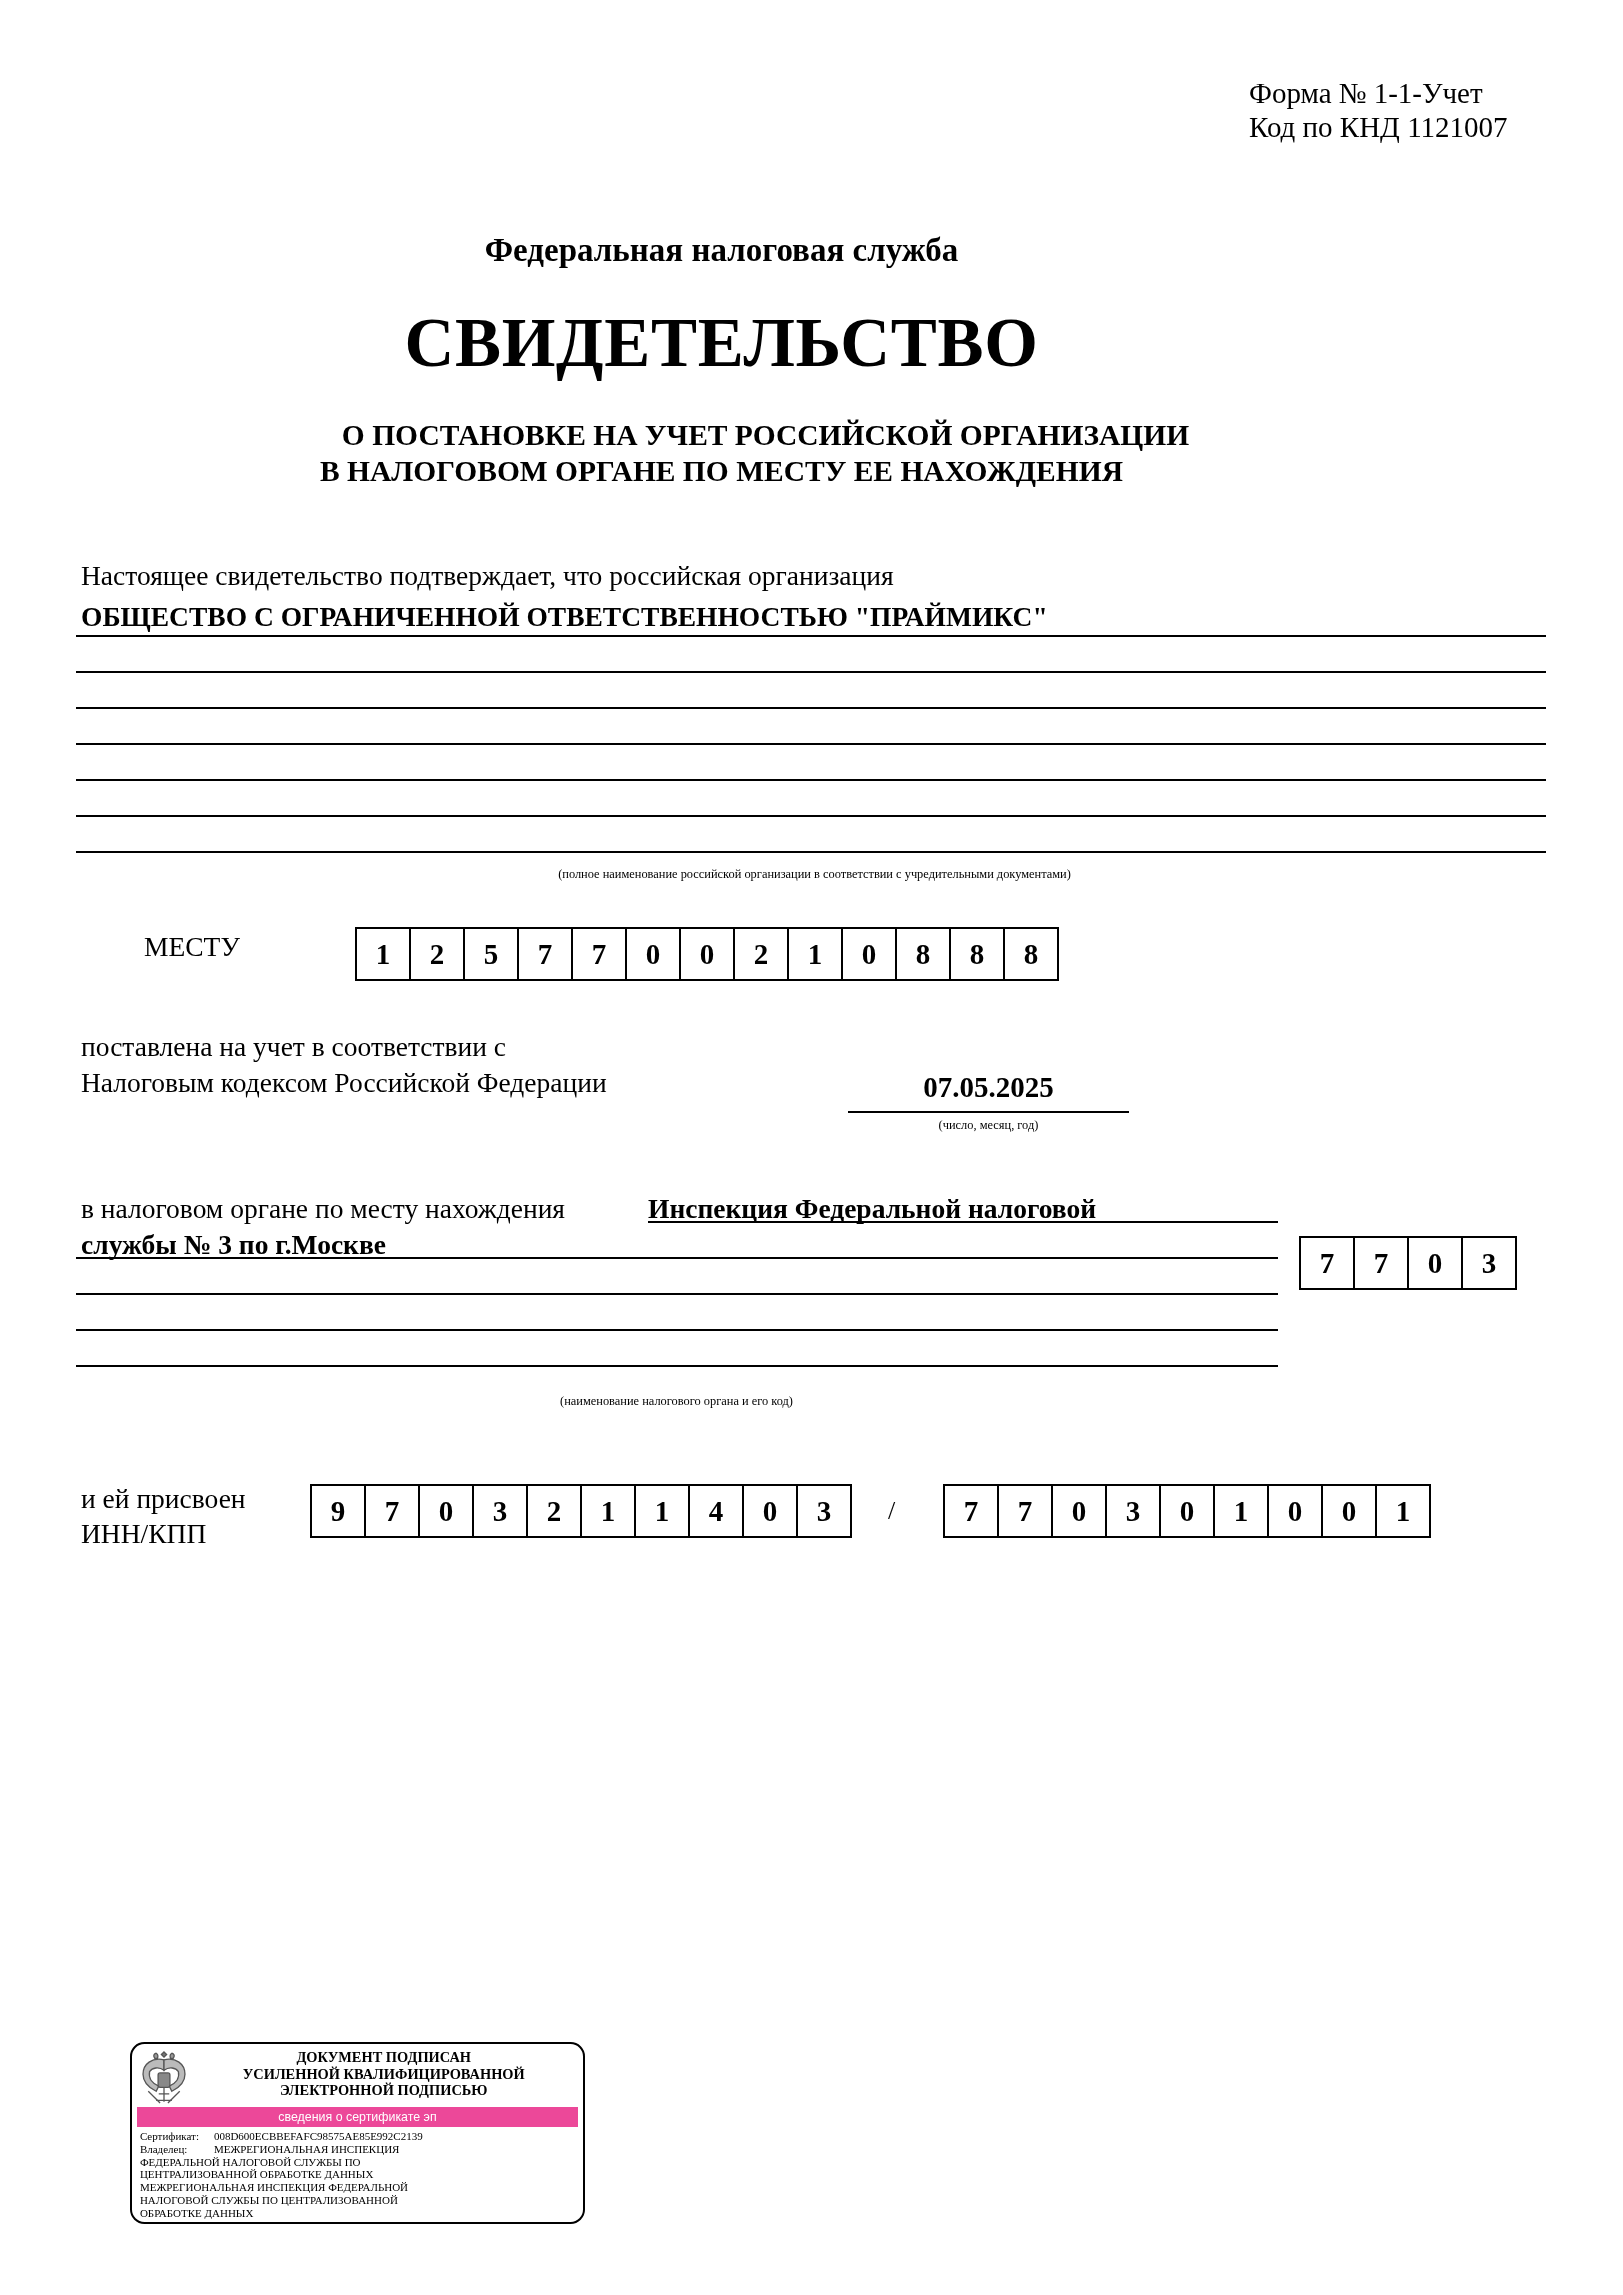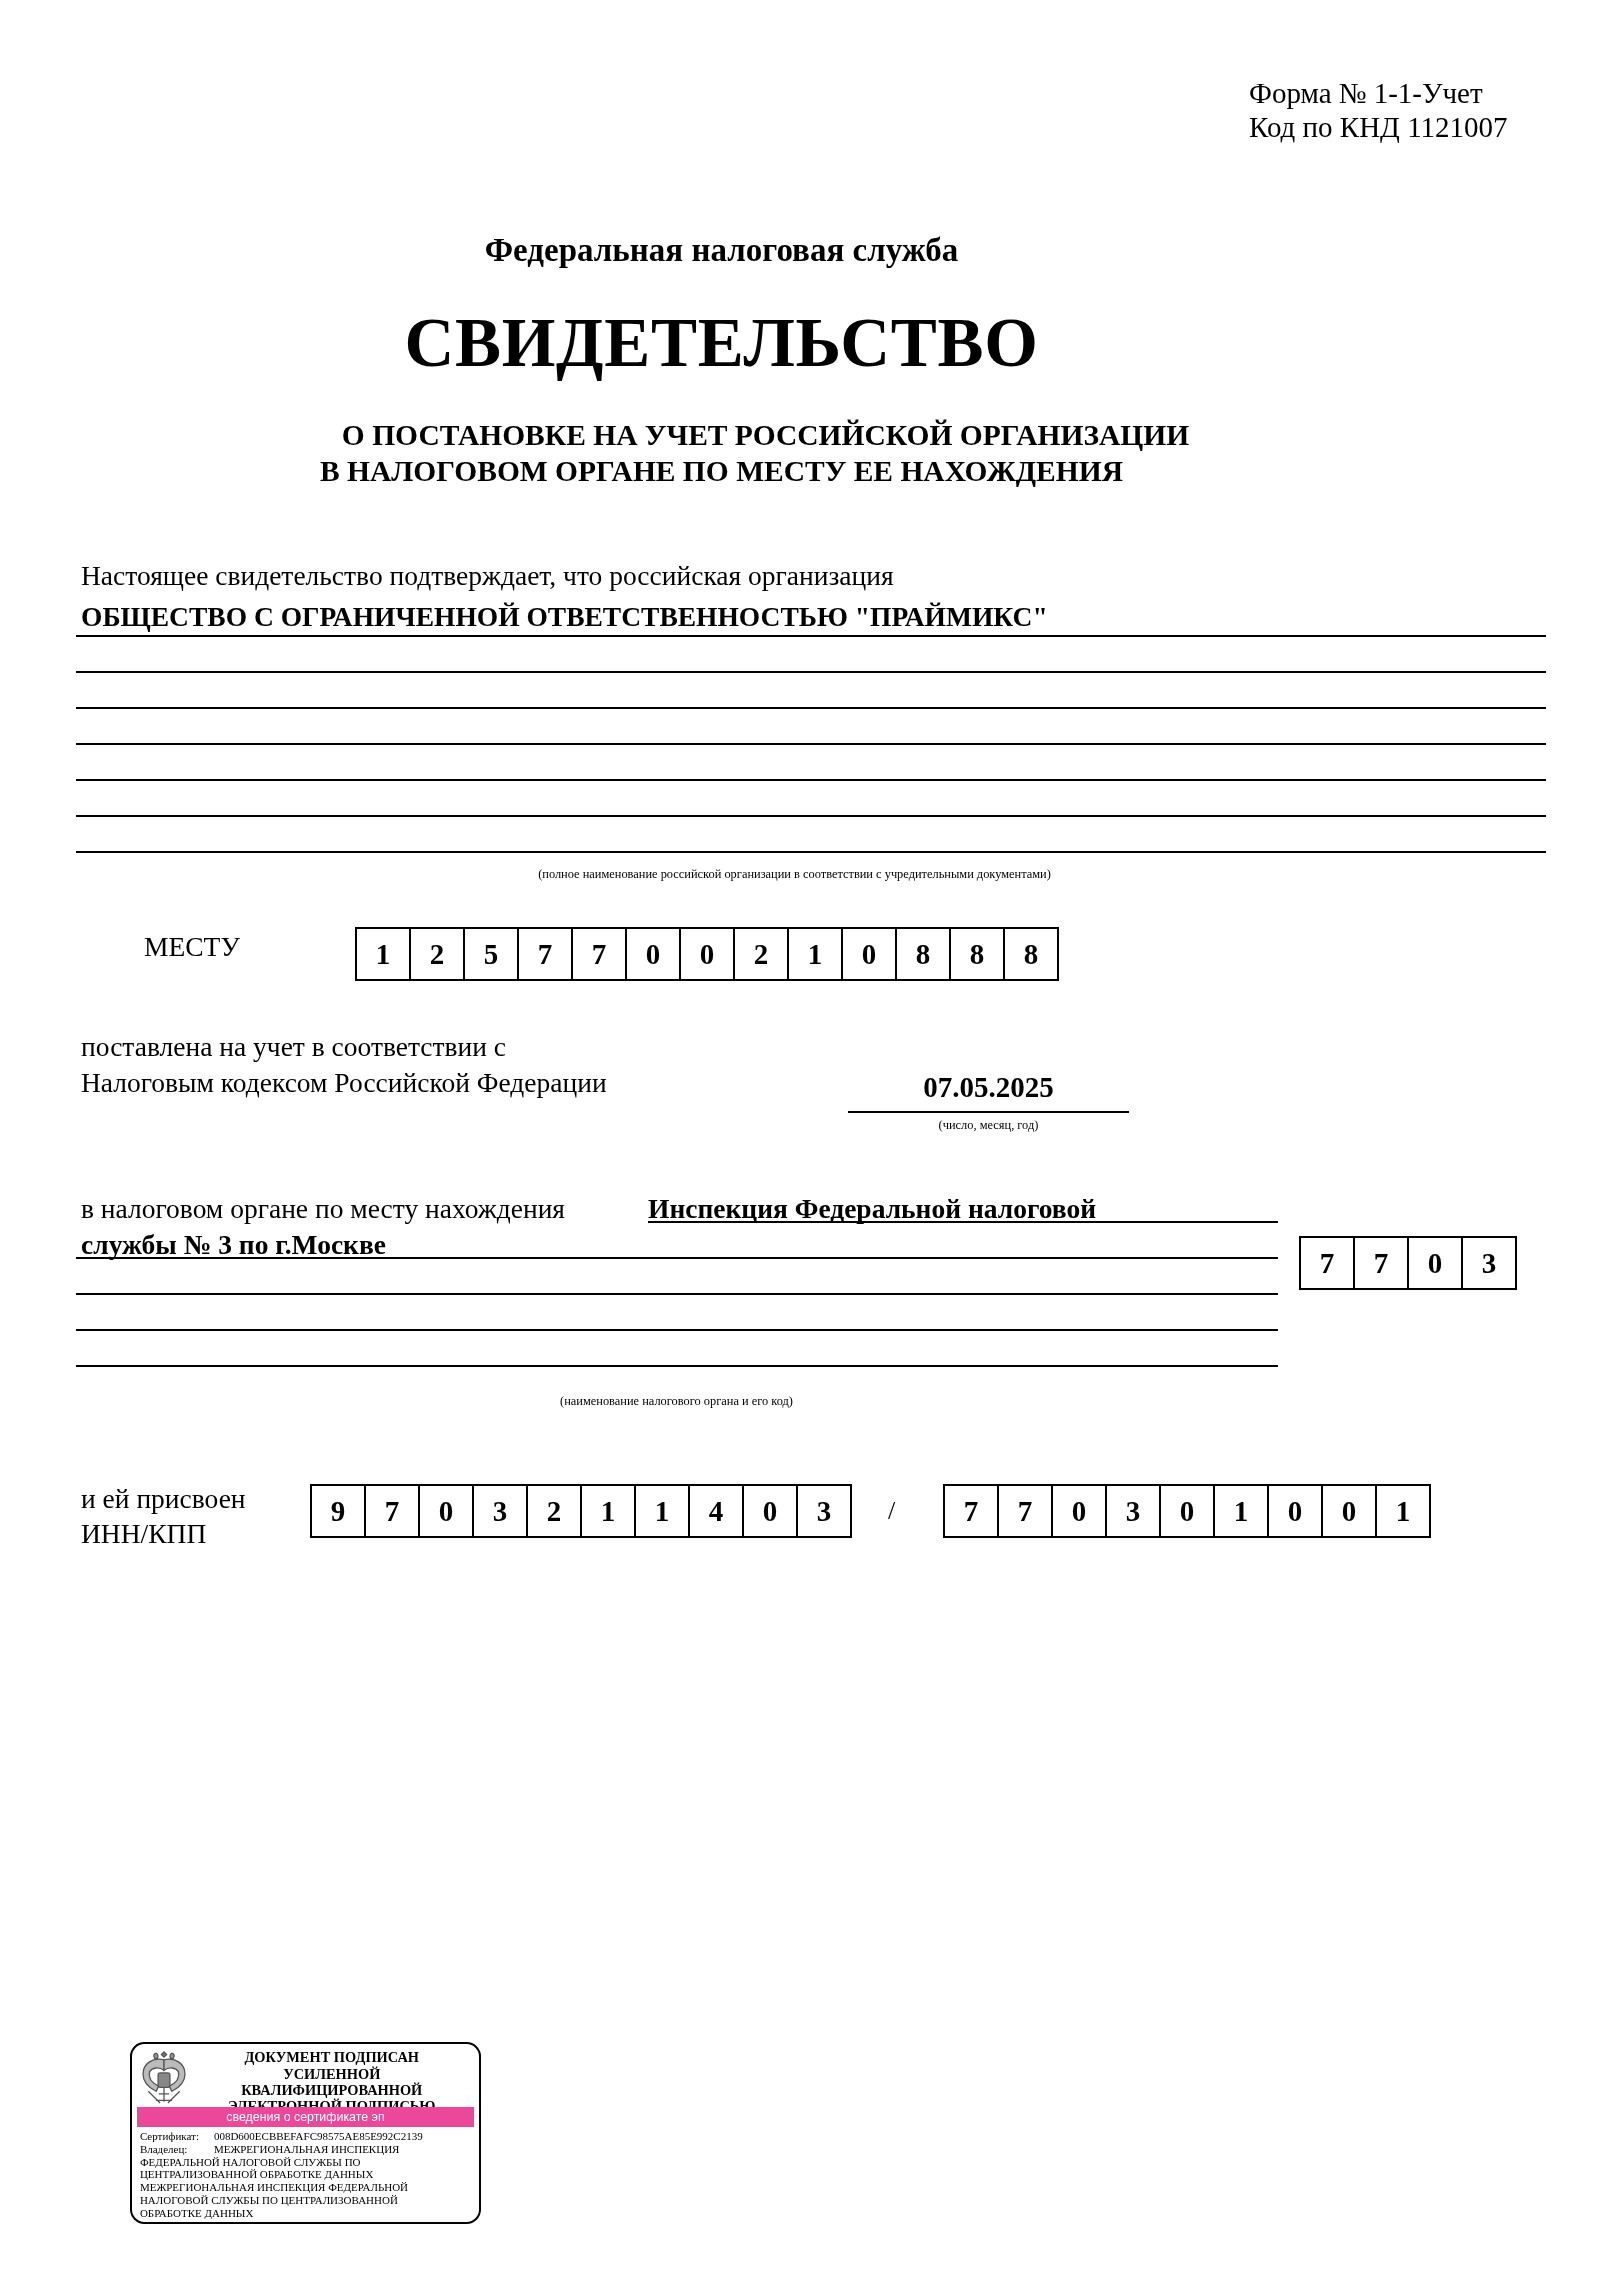--- a/index.html
+++ b/index.html
@@ -11,21 +11,21 @@
   .title-small { font-size: 33px; font-weight: bold; }
   .title-big { font-size: 69px; font-weight: bold; letter-spacing: 0.7px; }
   .title-sub { font-size: 29.5px; font-weight: bold; }
   .body-text { font-size: 27.5px; line-height: 1; }
   .bold-text { font-size: 27.5px; font-weight: bold; line-height: 1; }
   .caption { font-size: 12.4px; line-height: 1; }
   .hline { position: absolute; height: 2px; background: #000; }
   .cells { position: absolute; display: flex; border-top: 2.6px solid #000; border-bottom: 2.6px solid #000; border-left: 2px solid #000; }
   .cell { width: 52px; height: 50px; border-right: 2px solid #000; display: flex; align-items: center; justify-content: center;
           font-size: 29px; font-weight: bold; box-sizing: content-box; }
-  .stamp { position: absolute; left: 130px; top: 2042px; width: 351px; height: 182px;
+  .stamp { position: absolute; left: 130px; top: 2042px; width: 455px; height: 182px;
            border: 2.6px solid #000; border-radius: 14.4px; box-sizing: border-box; overflow: hidden; }
   .stamp-emblem { position: absolute; left: 6.5px; top: 3.9px; width: 50px; height: 59px; }
   .stamp-title { position: absolute; left: 59px; right: 6.5px; top: 5.2px; text-align: center;
                  font-size: 14.4px; font-weight: bold; line-height: 16.4px; }
   .stamp-bar { position: absolute; left: 5.2px; right: 5.2px; top: 63px; height: 20px; background: #ec4899; color: #fff;
                font-family: "Liberation Sans", "DejaVu Sans", sans-serif; font-size: 12.4px; line-height: 20px; text-align: center; }
   .stamp-body { position: absolute; left: 7.9px; right: 6.5px; top: 86px; font-size: 11px; line-height: 12.8px; }
   .stamp-row { display: flex; white-space: nowrap; }
   .stamp-key { width: 74px; flex: none; }
   .stamp-line { white-space: nowrap; }
@@ -43,21 +43,21 @@
 
 <div class="abs body-text" style="left:81px; top:562px;">Настоящее свидетельство подтверждает, что российская организация</div>
 <div class="abs bold-text" style="left:81px; top:603px;">ОБЩЕСТВО С ОГРАНИЧЕННОЙ ОТВЕТСТВЕННОСТЬЮ "ПРАЙМИКС"</div>
 <div class="hline" style="left:76px; width:1470px; top:635px;"></div>
 <div class="hline" style="left:76px; width:1470px; top:671px;"></div>
 <div class="hline" style="left:76px; width:1470px; top:707px;"></div>
 <div class="hline" style="left:76px; width:1470px; top:743px;"></div>
 <div class="hline" style="left:76px; width:1470px; top:779px;"></div>
 <div class="hline" style="left:76px; width:1470px; top:815px;"></div>
 <div class="hline" style="left:76px; width:1470px; top:851px;"></div>
-<div class="abs caption" style="left:464px; width:661px; text-align:center; top:868px;">(полное наименование российской организации в соответствии с учредительными документами)</div>
+<div class="abs caption" style="left:484px; width:661px; text-align:center; top:868px;">(полное наименование российской организации в соответствии с учредительными документами)</div>
 
 <div class="abs body-text" style="left:144px; top:933px;">МЕСТУ</div>
 <div class="cells" style="left:355px; top:927px;">
   <div class="cell">1</div>
   <div class="cell">2</div>
   <div class="cell">5</div>
   <div class="cell">7</div>
   <div class="cell">7</div>
   <div class="cell">0</div>
   <div class="cell">0</div>

